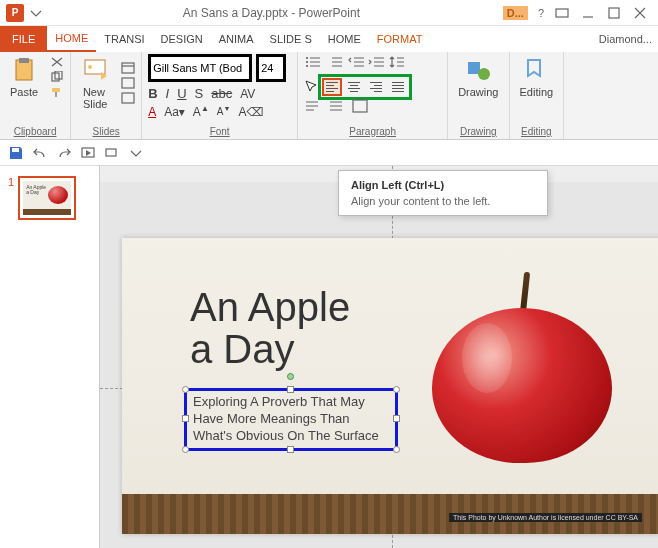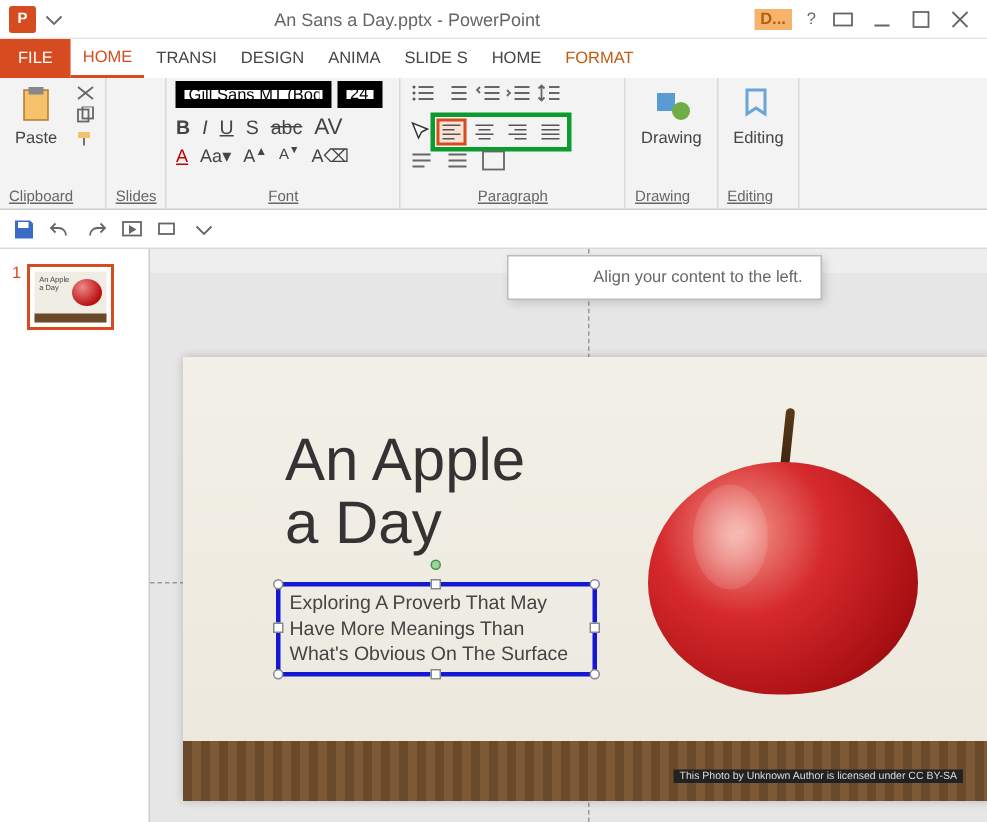--- a/index.html
+++ b/index.html
@@ -16,42 +16,42 @@
 
 .tabs { height:26px; display:flex; align-items:stretch; background:#fff; }
 .tab { padding:0 8px; font-size:11px; color:#444; display:flex; align-items:center; cursor:pointer; }
 .tab.file { background:#d64b1f; color:#fff; font-weight:normal; padding:0 12px; }
 .tab.active { color:#d64b1f; border-bottom:2px solid #d64b1f; }
 .tab.format { color:#c55a11; }
 .userbox { margin-left:auto; padding:0 6px; font-size:11px; color:#555; display:flex; align-items:center; }
 
 
 .ribbon { height:88px; background:#f3f3f3; border-bottom:1px solid #ccc; display:flex; }
-.group { border-right:1px solid #d9d9d9; padding:2px 6px 0 6px; display:flex; flex-direction:column; align-items:flex-start; }
+.group { border-right:1px solid #d9d9d9; padding:2px 6px 0 6px; display:flex; flex-direction:column; align-items:center; }
 .group-label { font-size:10px; color:#666; margin-top:auto; padding-bottom:2px;text-decoration:underline; }
 .big-btn { display:flex; flex-direction:column; align-items:center; gap:2px; font-size:11px; color:#444; padding:2px 4px; }
 .big-btn .ico { width:28px; height:28px; }
 .mini-btns { display:flex; flex-direction:column; gap:3px; margin-left:4px; }
 .mini { width:14px; height:12px; }
 .row { display:flex; align-items:center; gap:4px; }
-.fontbox { border:6px solid #000000; background:#fff; font-size:11px; padding:1px 2px; height:18px; }
+.fontbox { border:3px solid #000000; background:#fff; font-size:11px; padding:1px 2px; height:28px; }
 .pg-row { display:flex; gap:2px; align-items:center; }
 .align-btn { width:20px; height:18px; display:flex; align-items:center; justify-content:center; border:1px solid transparent; }
 .align-btn.sel { border:2px solid #d64b1f; background:#fbe3d6; }
 .lines { display:flex; flex-direction:column; gap:2px; }
 .lines span { display:block; height:1px; background:#555; }
 .hl { outline:3px solid #0b9b2e; outline-offset:1px; }
 
 
 .qat2 { height:26px; background:#fff; border-bottom:1px solid #d9d9d9; display:flex; align-items:center; gap:8px; padding:0 8px; color:#666; font-size:12px; }
 
 
 .tooltip { position:absolute; left:338px; top:170px; background:#fff; border:1px solid #bbb; box-shadow:2px 2px 6px rgba(0,0,0,0.15); padding:8px 12px; width:210px; font-size:11px; z-index:20; }
 .tooltip .tt-title { font-weight:bold; color:#333; margin-bottom:4px; }
-.tooltip .tt-body { color:#666;text-align:right; }
+.tooltip .tt-body { color:#666; }
 
 
 .editor { position:absolute; left:0; top:166px; right:0; bottom:0; display:flex; background:#e6e6e6; }
 .thumbs { width:100px; background:#fff; border-right:1px solid #ccc; padding:10px 8px; }
 .thumb-wrap { display:flex; gap:4px; }
 .thumb-num { font-size:11px; color:#d64b1f; }
 .thumb { width:58px; height:44px; border:2px solid #d64b1f; background:#fff; position:relative; }
 .thumb-inner { position:absolute; inset:3px; background:#f0ede4; }
 .canvas-wrap { flex:1; position:relative; overflow:hidden; }
 .canvas { position:absolute; left:22px; top:72px; width:540px; height:296px; background:linear-gradient(#f3f0e7,#ebe7dd); box-shadow:0 0 6px rgba(0,0,0,0.2); }
@@ -103,20 +103,21 @@
 
 <div class="tabs">
   <div class="tab file">FILE</div>
   <div class="tab active">HOME</div>
   <div class="tab">TRANSI</div>
   <div class="tab">DESIGN</div>
   <div class="tab">ANIMA</div>
   <div class="tab">SLIDE S</div>
   <div class="tab">HOME</div>
   <div class="tab format">FORMAT</div>
+  <div class="userbox">Diamond...</div>
 </div>
 
 <div class="ribbon">
 
   <div class="group">
     <div class="row">
       <div class="big-btn">
         <svg class="ico" viewBox="0 0 28 28">
             <rect x="6" y="4" width="16" height="20" fill="#f5c26b" stroke="#b07b2a"></rect>
             <rect x="9" y="2" width="10" height="5" fill="#888"></rect>
@@ -134,35 +135,58 @@
         <svg class="mini" viewBox="0 0 14 12">
             <rect x="2" y="2" width="8" height="4" fill="#f5c26b"></rect>
             <path class="gl" d="M6 6v5"></path>
           </svg>
       </div>
     </div>
     <div class="group-label">Clipboard</div>
   </div>
 
   <div class="group">
+    <div class="row">
+      <div class="big-btn">
+        <svg class="ico" viewBox="0 0 28 28">
+            <rect x="4" y="4" width="20" height="14" fill="#fff" stroke="#c87d3a"></rect>
+            <circle cx="9" cy="11" r="2" fill="#f5c26b"></circle>
+            <path d="M20 24l6-4-6-4z" fill="#f5c26b"></path>
+          </svg>
+        <span style="white-space:pre">New
+Slide</span>
+      </div>
+      <div class="mini-btns">
+        <svg class="mini" viewBox="0 0 14 12">
+            <rect class="gl" x="1" y="1" width="12" height="10"></rect>
+            <path class="gl" d="M1 4h12"></path>
+          </svg>
+        <svg class="mini" viewBox="0 0 14 12">
+            <rect class="gl" x="1" y="1" width="12" height="10"></rect>
+          </svg>
+        <svg class="mini" viewBox="0 0 14 12">
+            <rect class="gl" x="1" y="1" width="12" height="10"></rect>
+          </svg>
+      </div>
+    </div>
     <div class="group-label">Slides</div>
   </div>
 
   <div class="group" style="align-items:flex-start;width:156px">
     <div class="row" style="margin-bottom:4px">
       <input class="fontbox" style="width: 104px;" value="Gill Sans MT (Bod">
       <input class="fontbox" style="width: 30px;" value="24">
     </div>
     <div class="row" style="gap:8px;font-size:13px;color:#444">
       <b>B</b>
       <i>I</i>
       <span style="text-decoration:underline">U</span>
       <span>S</span>
       <span style="text-decoration:line-through">abc</span>
-      <span style="font-size:15px">AV</span>
+      <span style="font-size:12px">AV</span>
     </div>
     <div class="row" style="gap:8px;font-size:12px;color:#444;margin-top:3px">
       <span style="color:#c00000;text-decoration:underline">A</span>
       <span>Aa▾</span>
       <span>A<sup style="font-size:8px">▲</sup></span>
       <span style="font-size:10px">A<sup style="font-size:7px">▼</sup></span>
       <span>A⌫</span>
     </div>
     <div class="group-label" style="align-self:center">Font</div>
   </div>
@@ -280,20 +304,21 @@
     </svg>
   <svg class="ico16">
       <rect class="gl" x="2" y="4" width="10" height="7"></rect>
     </svg>
   <svg class="ico16">
       <path class="gl" d="M3 6l5 5 5-5"></path>
     </svg>
 </div>
 
 <div class="tooltip">
+  <div class="tt-title">Align Left (Ctrl+L)</div>
   <div class="tt-body">Align your content to the left.</div>
 </div>
 
 <div class="editor">
   <div class="thumbs">
     <div class="thumb-wrap">
       <div class="thumb-num">1</div>
       <div class="thumb">
         <div class="thumb-inner">
           <div style="position:absolute;left:3px;top:4px;font-size:5px;color:#444;line-height:1">An Apple<br>a Day</div>

